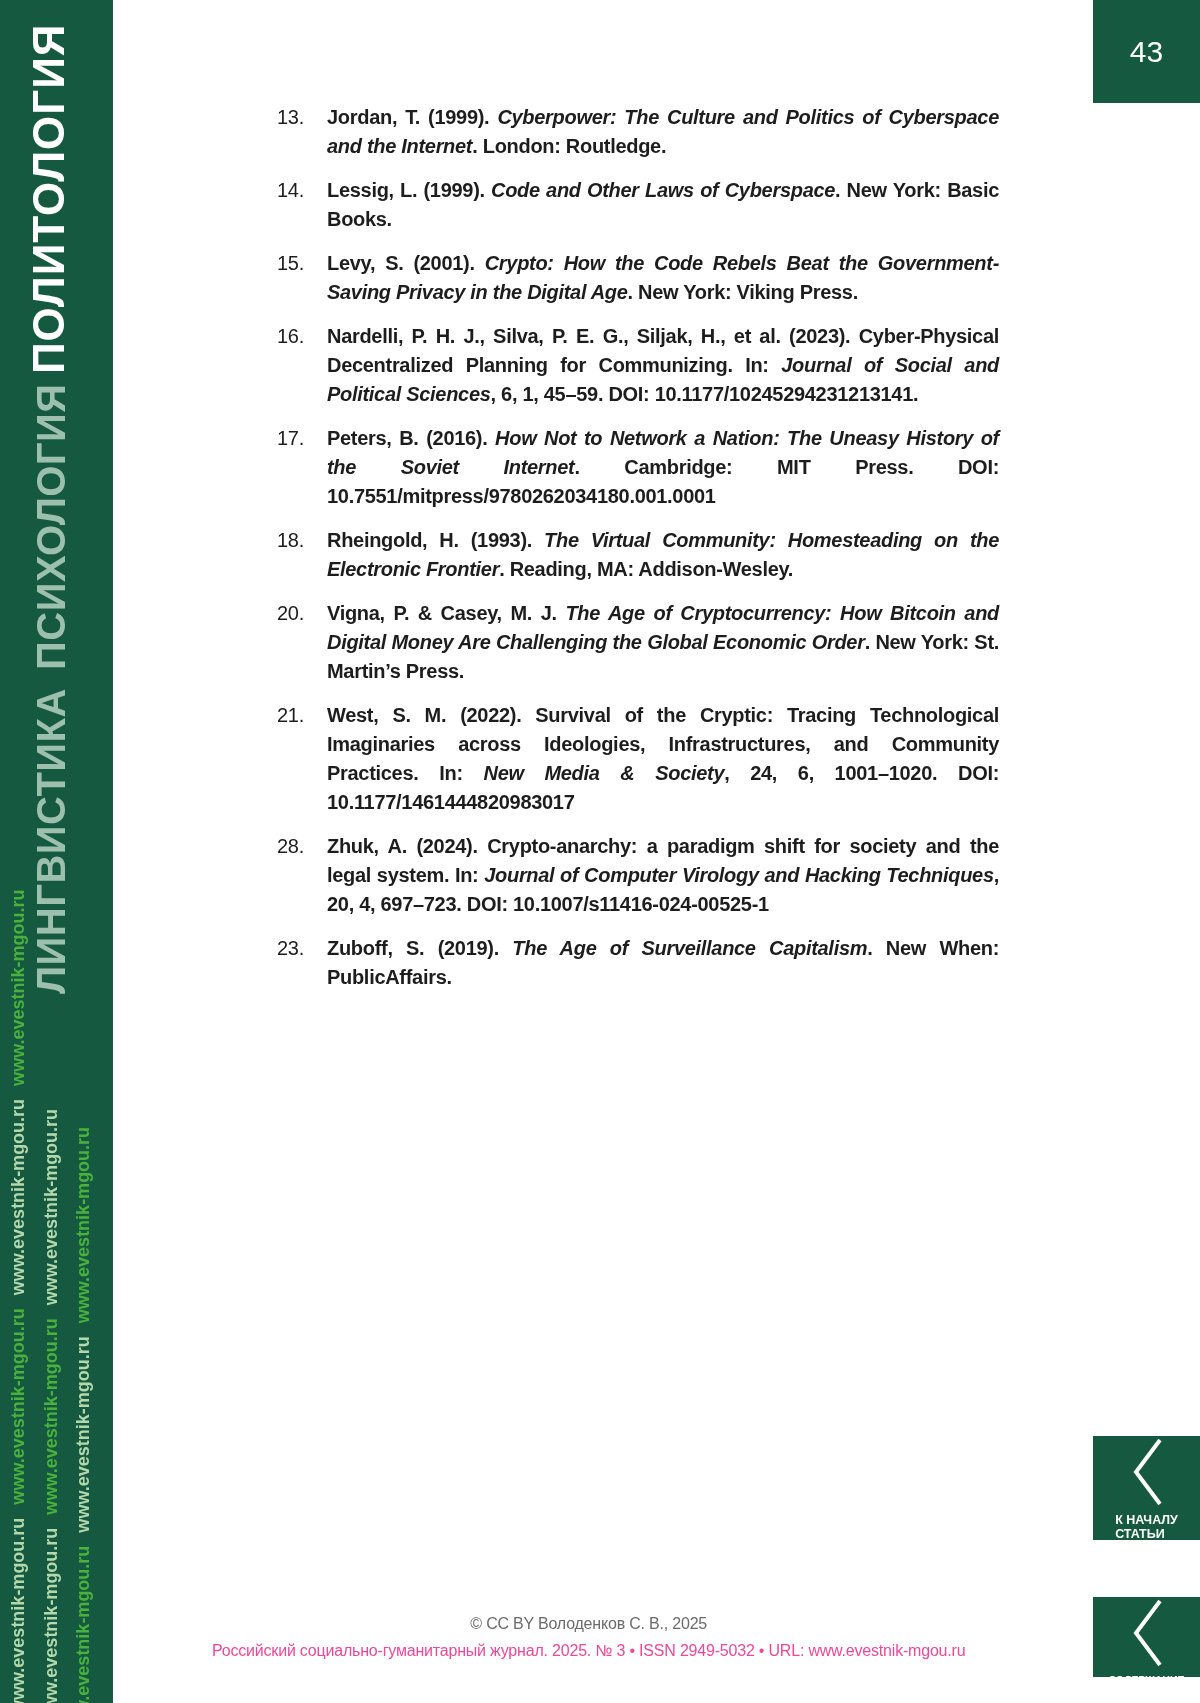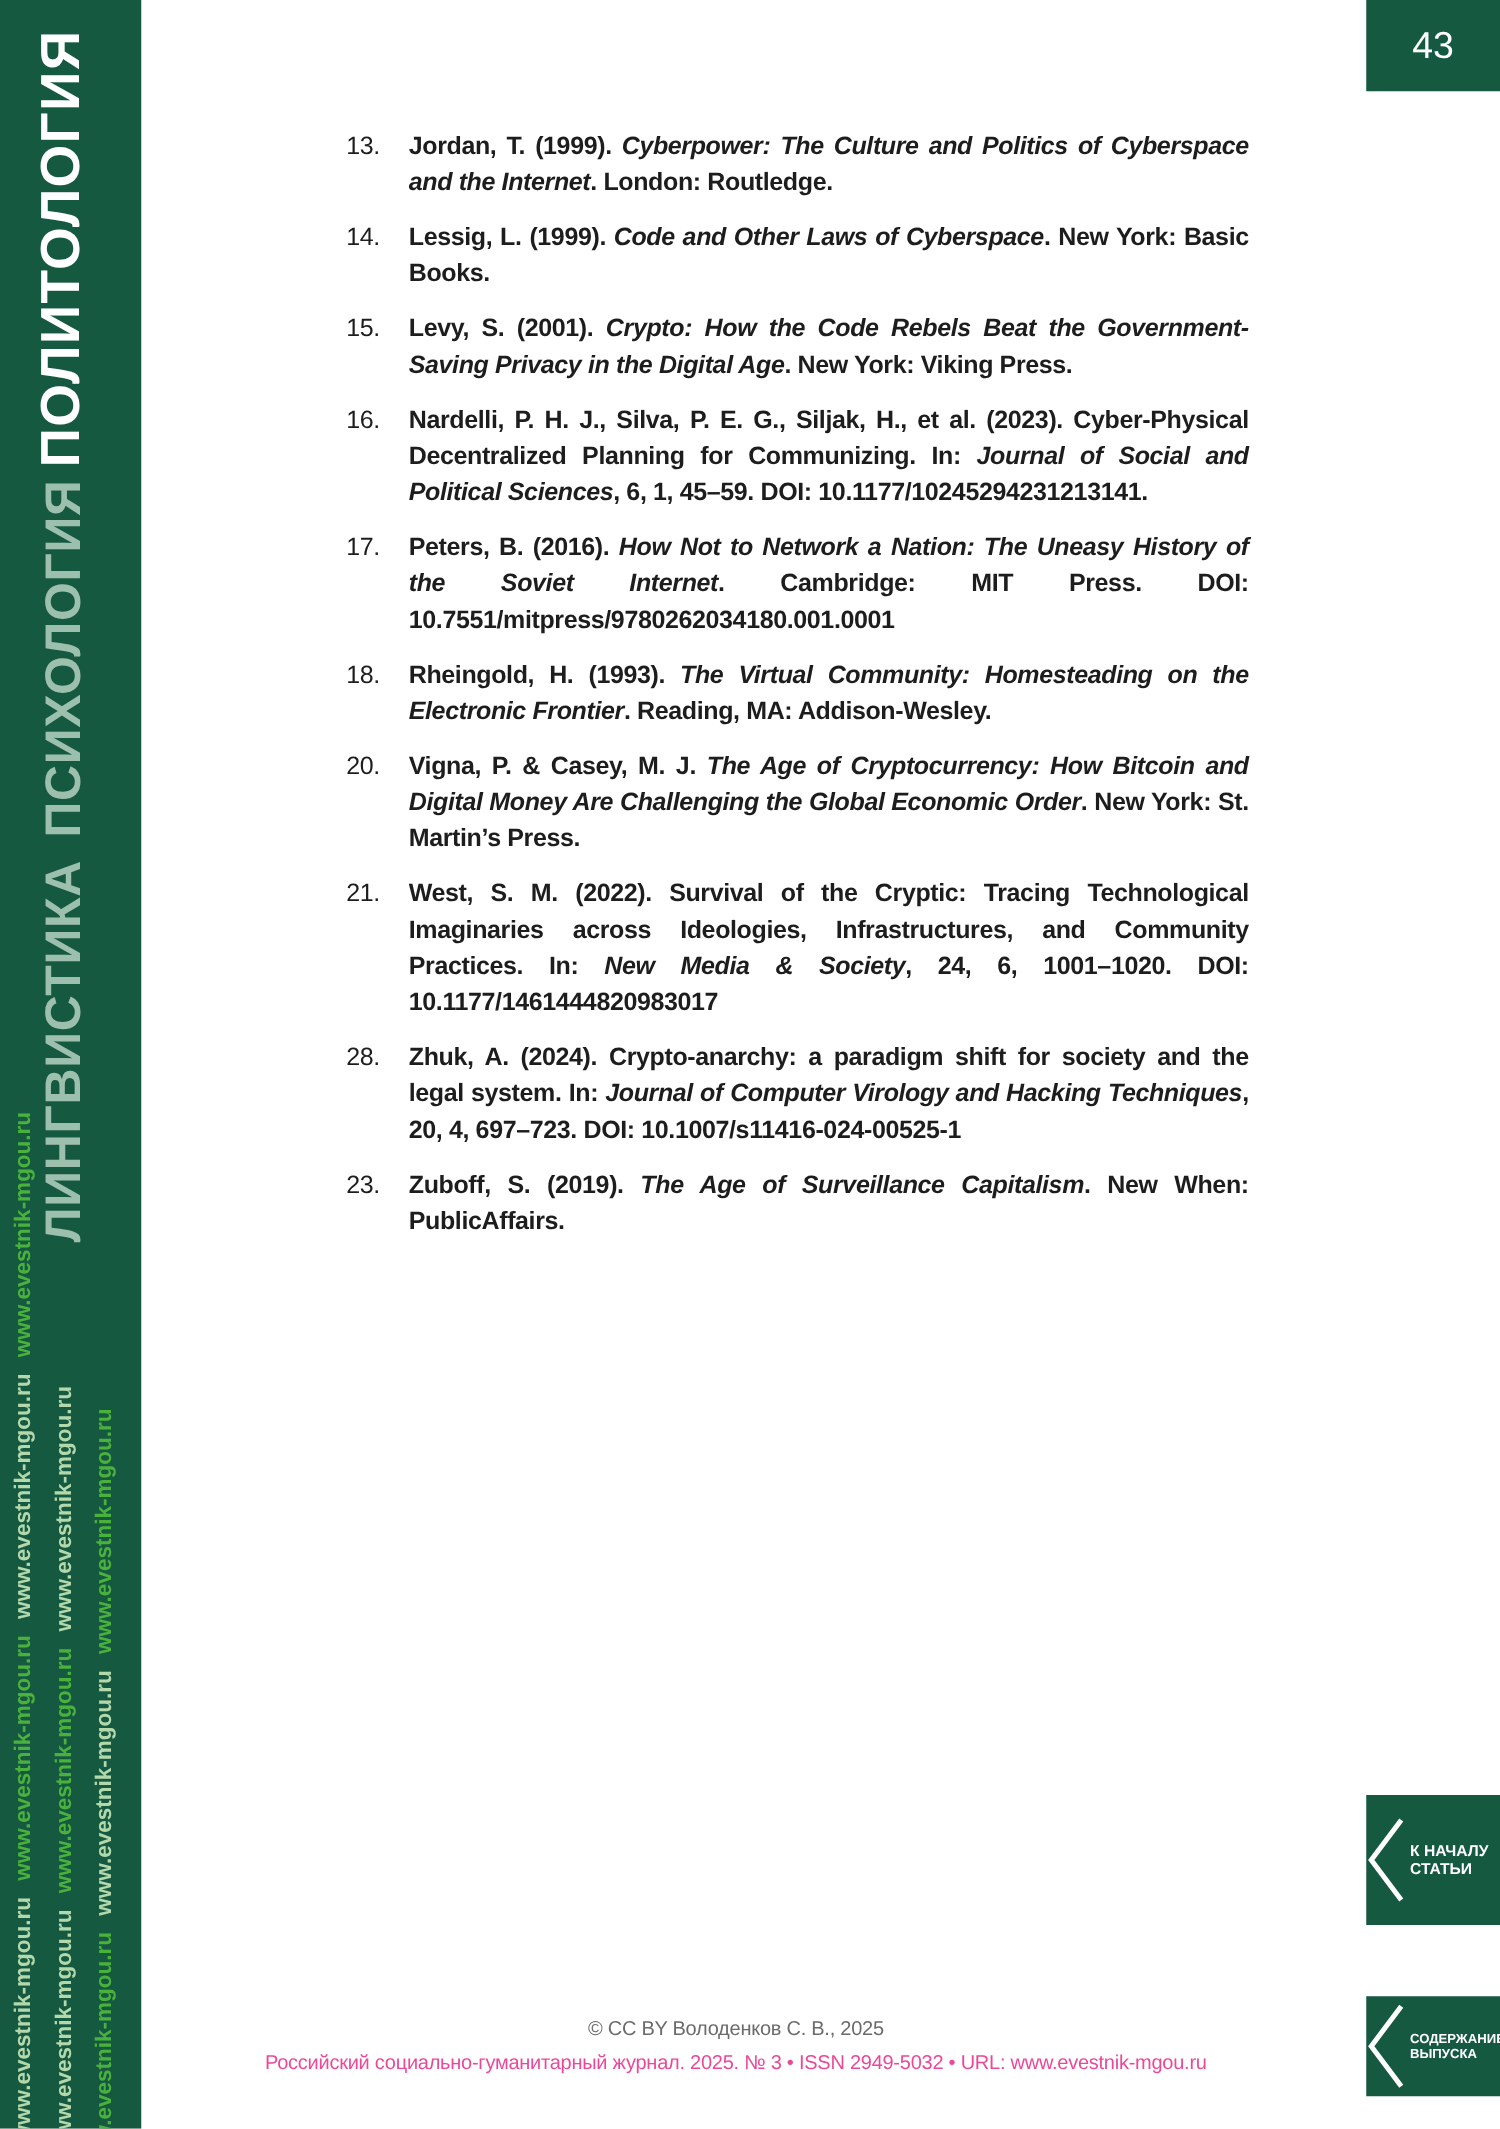--- a/index.html
+++ b/index.html
@@ -40,21 +40,21 @@
   .url-col span { padding-right:13px; }
   .url-col .bright { color:var(--bright); }
   .url-col .pale   { color:var(--pale); }
   #url-col-1 { left:8px;  top:1714px; }
   #url-col-2 { left:41px; top:1724px; }
   #url-col-3 { left:73px; top:1742px; }
 
   
   .page-num {
     position:absolute; right:0; top:0;
-    width:107px; height:73px;
+    width:107px; height:103px;
     background:var(--green);
     color:#ffffff;
     font-size:30px;
     display:flex; align-items:center; justify-content:center;
   }
 
   
   .content {
     position:absolute; left:237px; top:103px; width:762px;
   }
@@ -74,23 +74,24 @@
   .footer { position:absolute; left:212px; top:1615px; }
   .footer-line1 { font-size:16px; color:#6b6b6b; margin-bottom:9px; letter-spacing:-0.2px;text-align:center; }
   .footer-line2 { font-size:16px; color:#ec4899; letter-spacing:-0.2px; }
 
   
   .nav-btn {
     position:absolute; right:0;
     width:107px;
     background:var(--green);
     color:#ffffff;
-    display:flex; align-items:center; justify-content:flex-start;
+    display:flex; align-items:center; justify-content:space-between;
     gap:5px;
     cursor:pointer;
+    flex-direction:column;
   }
   #btn-top      { top:1436px; height:104px; }
   #btn-contents { top:1597px; height:80px; }
   .chev svg { display:block; }
   .nav-label { font-weight:bold; }
   #btn-top .nav-label      { font-size:12.5px; line-height:14px; }
   #btn-contents .nav-label { font-size:10.5px; line-height:12px; }
 </style>
 </head>
 <body>

